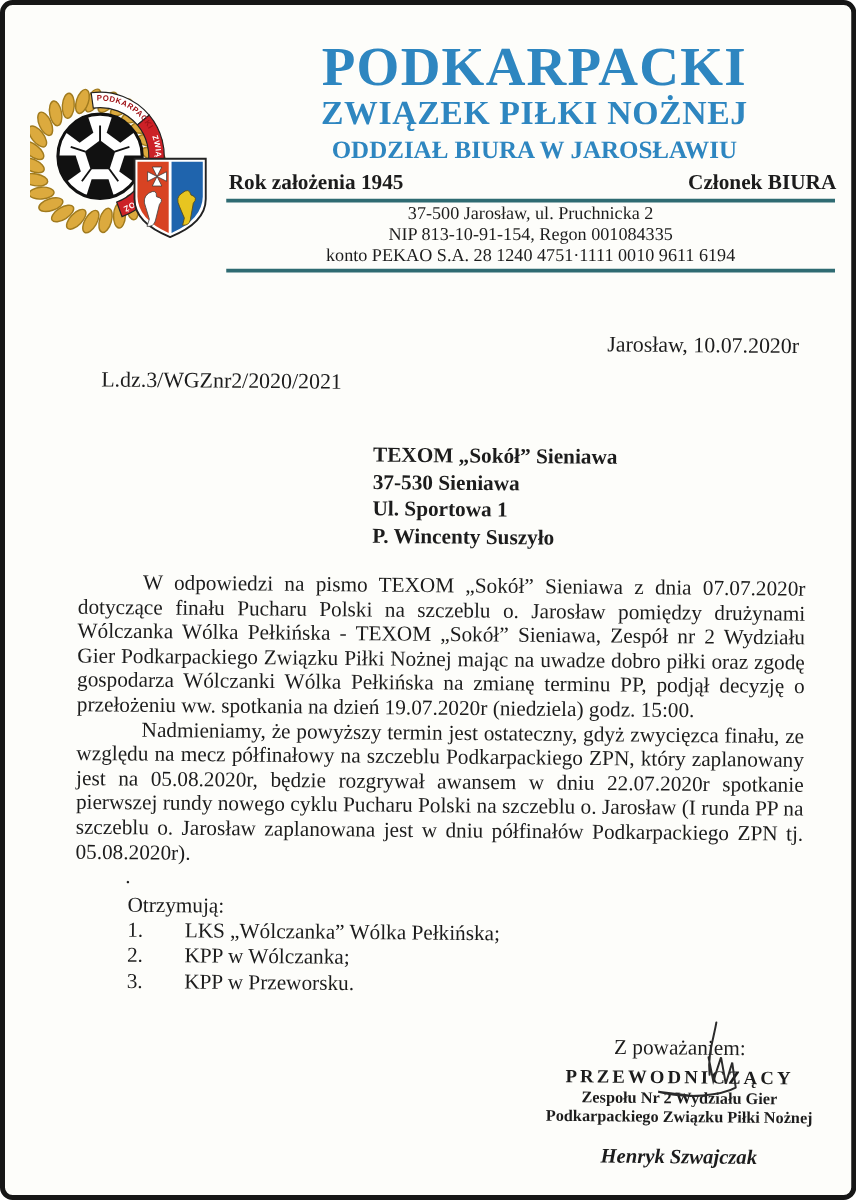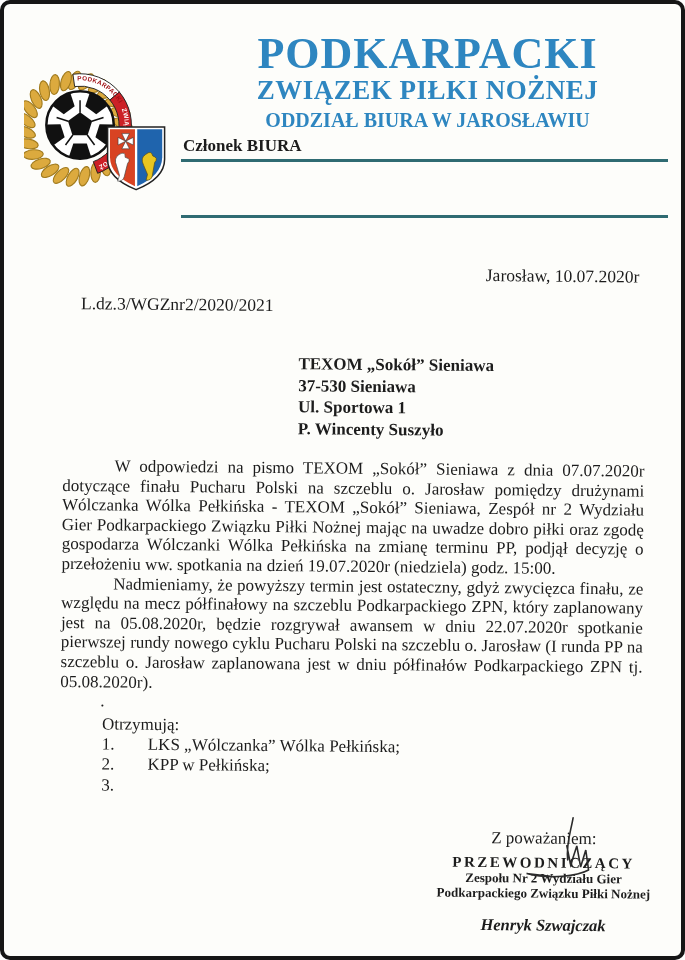--- a/index.html
+++ b/index.html
@@ -133,24 +133,30 @@
     </g>
   </svg>
 
   <div class="titles">
     <div class="t1">PODKARPACKI</div>
     <div class="t2">ZWIĄZEK PIŁKI NOŻNEJ</div>
     <div class="t3">ODDZIAŁ BIURA W JAROSŁAWIU</div>
   </div>
 
   <div class="founding-row">
+    <span>Rok założenia 1945</span>
     <span>Członek BIURA</span>
   </div>
   <div class="rule r1"></div>
 
+  <div class="addr">
+    <div>37-500 Jarosław, ul. Pruchnicka 2</div>
+    <div>NIP 813-10-91-154, Regon 001084335</div>
+    <div>konto PEKAO S.A. 28 1240 4751·1111 0010 9611 6194</div>
+  </div>
   <div class="rule r2"></div>
 
   <div class="letter">
 
     <div class="dateline">Jarosław, 10.07.2020r</div>
     <div class="refnum">L.dz.3/WGZnr2/2020/2021</div>
 
     <div class="recipient">
       <div>TEXOM „Sokół” Sieniawa</div>
       <div>37-530 Sieniawa</div>
@@ -162,24 +168,25 @@
       <p>W odpowiedzi na pismo TEXOM „Sokół” Sieniawa z dnia 07.07.2020r dotyczące finału Pucharu Polski na szczeblu o. Jarosław pomiędzy drużynami Wólczanka Wólka Pełkińska - TEXOM „Sokół” Sieniawa, Zespół nr 2 Wydziału Gier Podkarpackiego Związku Piłki Nożnej mając na uwadze dobro piłki oraz zgodę gospodarza Wólczanki Wólka Pełkińska na zmianę terminu PP, podjął decyzję o przełożeniu ww. spotkania na dzień 19.07.2020r (niedziela) godz. 15:00.</p>
       <p>Nadmieniamy, że powyższy termin jest ostateczny, gdyż zwycięzca finału, ze względu na mecz półfinałowy na szczeblu Podkarpackiego ZPN, który zaplanowany jest na 05.08.2020r, będzie rozgrywał awansem w dniu 22.07.2020r spotkanie pierwszej rundy nowego cyklu Pucharu Polski na szczeblu o. Jarosław (I runda PP na szczeblu o. Jarosław zaplanowana jest w dniu półfinałów Podkarpackiego ZPN tj. 05.08.2020r).</p>
       <p class="stray">.</p>
       <div class="dist-head">Otrzymują:</div>
       <div class="dist-item">
         <span class="num">1.</span>
         <span>LKS „Wólczanka” Wólka Pełkińska;</span>
       </div>
       <div class="dist-item">
         <span class="num">2.</span>
-        <span>KPP w Pełkińska;</span>
+        <span>KPP w Wólczanka;</span>
       </div>
       <div class="dist-item">
         <span class="num">3.</span>
+        <span>KPP w Przeworsku.</span>
       </div>
     </div>
 
     <div class="sig">
       <svg class="squiggle" viewBox="0 0 92 96" aria-hidden="true">
         <path d="M52 3 C50 16 45 29 47 45 M46 31 L50 50 L56 31 L60 52 L65 35 L68 55 M68 55 C57 61 30 65 6 59 L34 62" fill="none" stroke="#2b2b2b" stroke-width="1.6" stroke-linecap="round"></path>
       </svg>
       <div class="closing">Z poważaniem:</div>
       <div class="role">PRZEWODNICZĄCY</div>
       <div class="rd">Zespołu Nr 2 Wydziału Gier</div>

